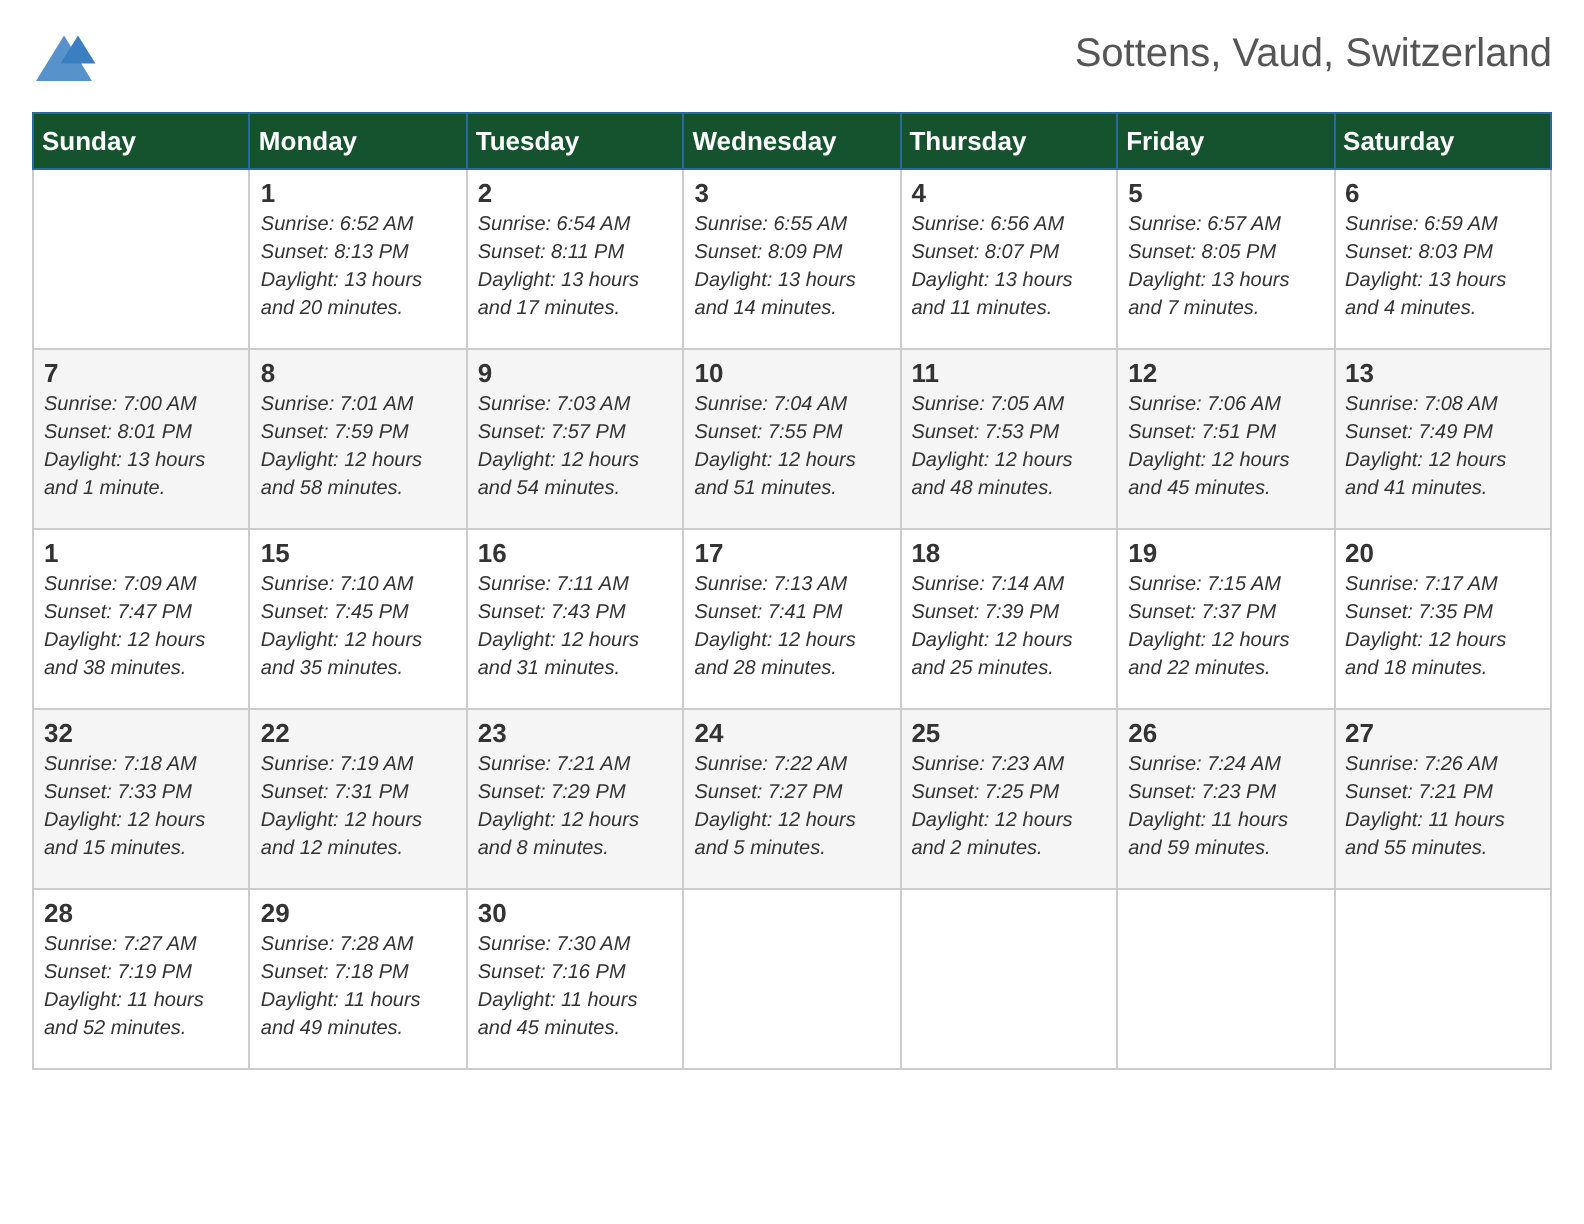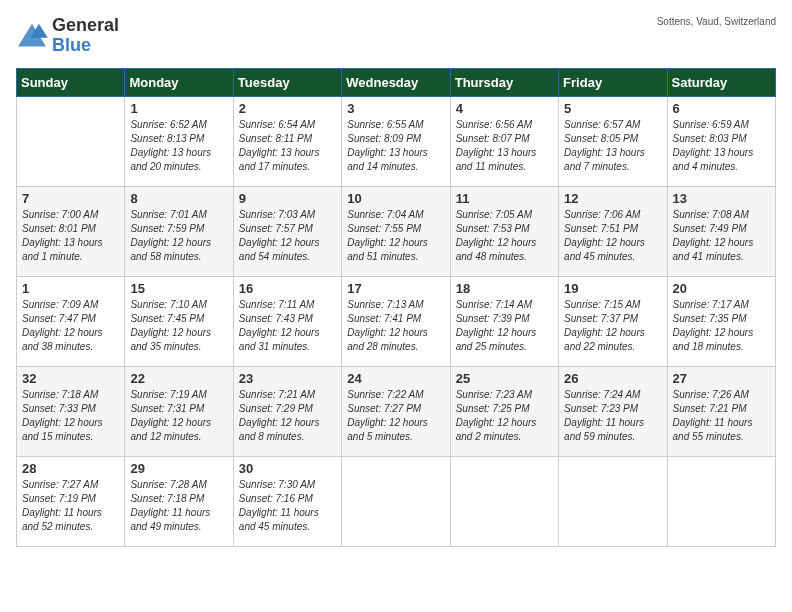--- a/index.html
+++ b/index.html
@@ -34,21 +34,21 @@
     }
     .title-block {
       text-align: right;
     }
     .month-title {
       font-size: 32px;
       font-weight: bold;
       color: #333;
     }
     .location {
-      font-size: 10px;
+      font-size: 20px;
       color: #555;
     }
     table {
       width: 100%;
       border-collapse: collapse;
       table-layout: fixed;
     }
     thead tr {
       background: #14532d;
     }
@@ -92,24 +92,20 @@
   </style>
 </head>
 <body>
 
 <div class="header">
   <div class="logo">
     <svg class="logo-icon" viewBox="0 0 36 32">
       <polygon points="18,2 34,28 2,28" fill="#3a7fc1" opacity="0.85"></polygon>
       <polygon points="26,2 36,18 16,18" fill="#3a7fc1"></polygon>
     </svg>
-    <div class="logo-text">
-      <div class="logo-general">General</div>
-      <div class="logo-blue">Blue</div>
-    </div>
   </div>
   <div class="title-block">
     <div class="location">Sottens, Vaud, Switzerland</div>
   </div>
 </div>
 
 <table>
   <thead>
     <tr>
     <th>Sunday</th>

